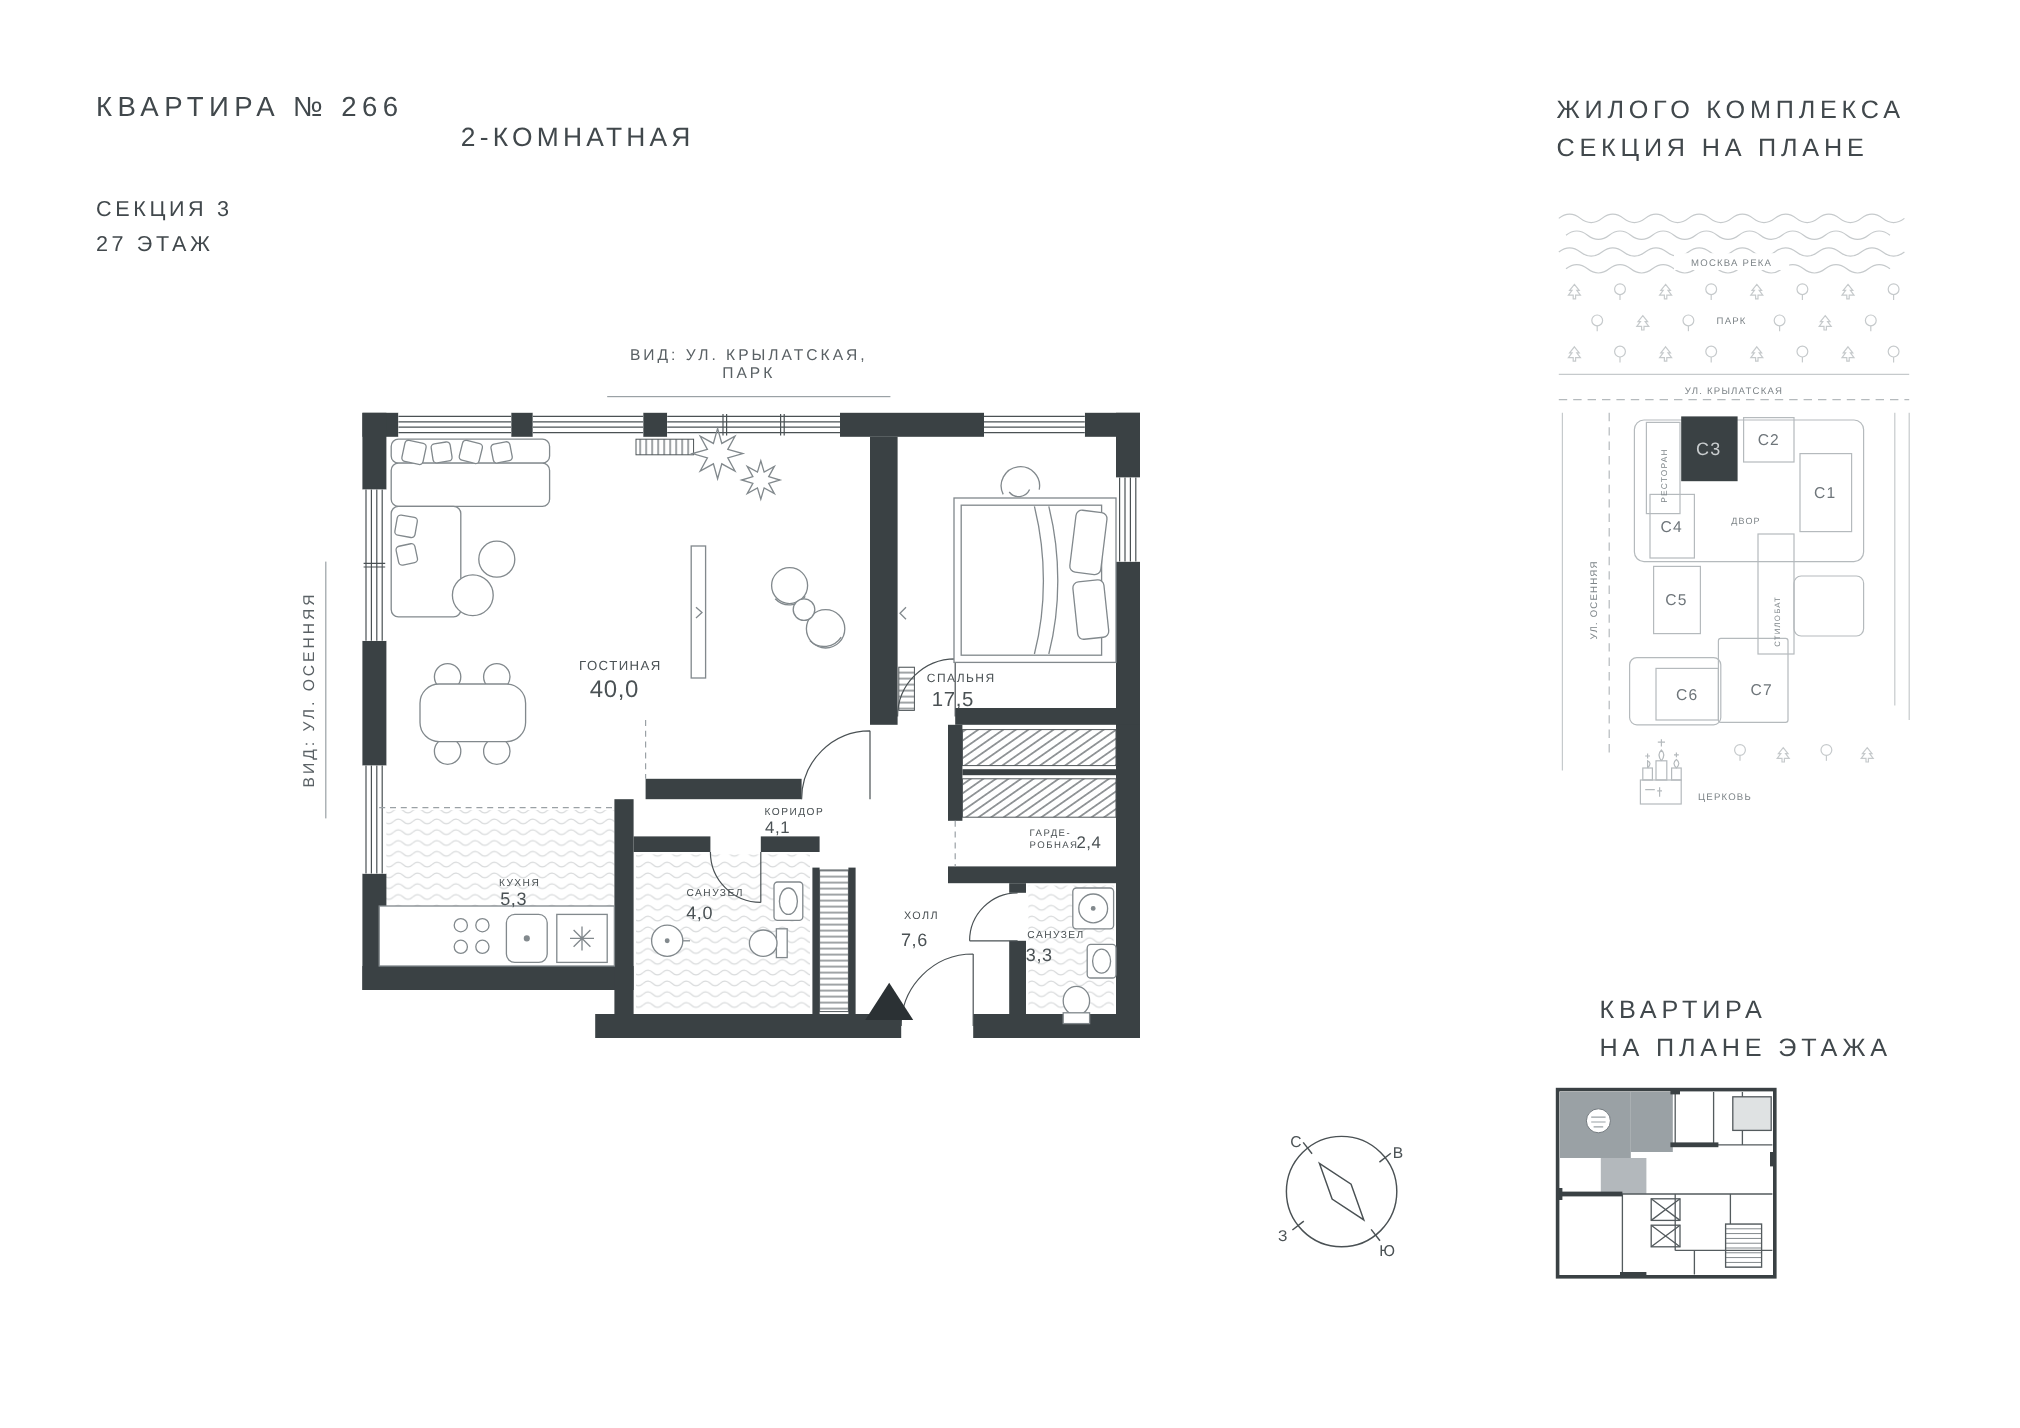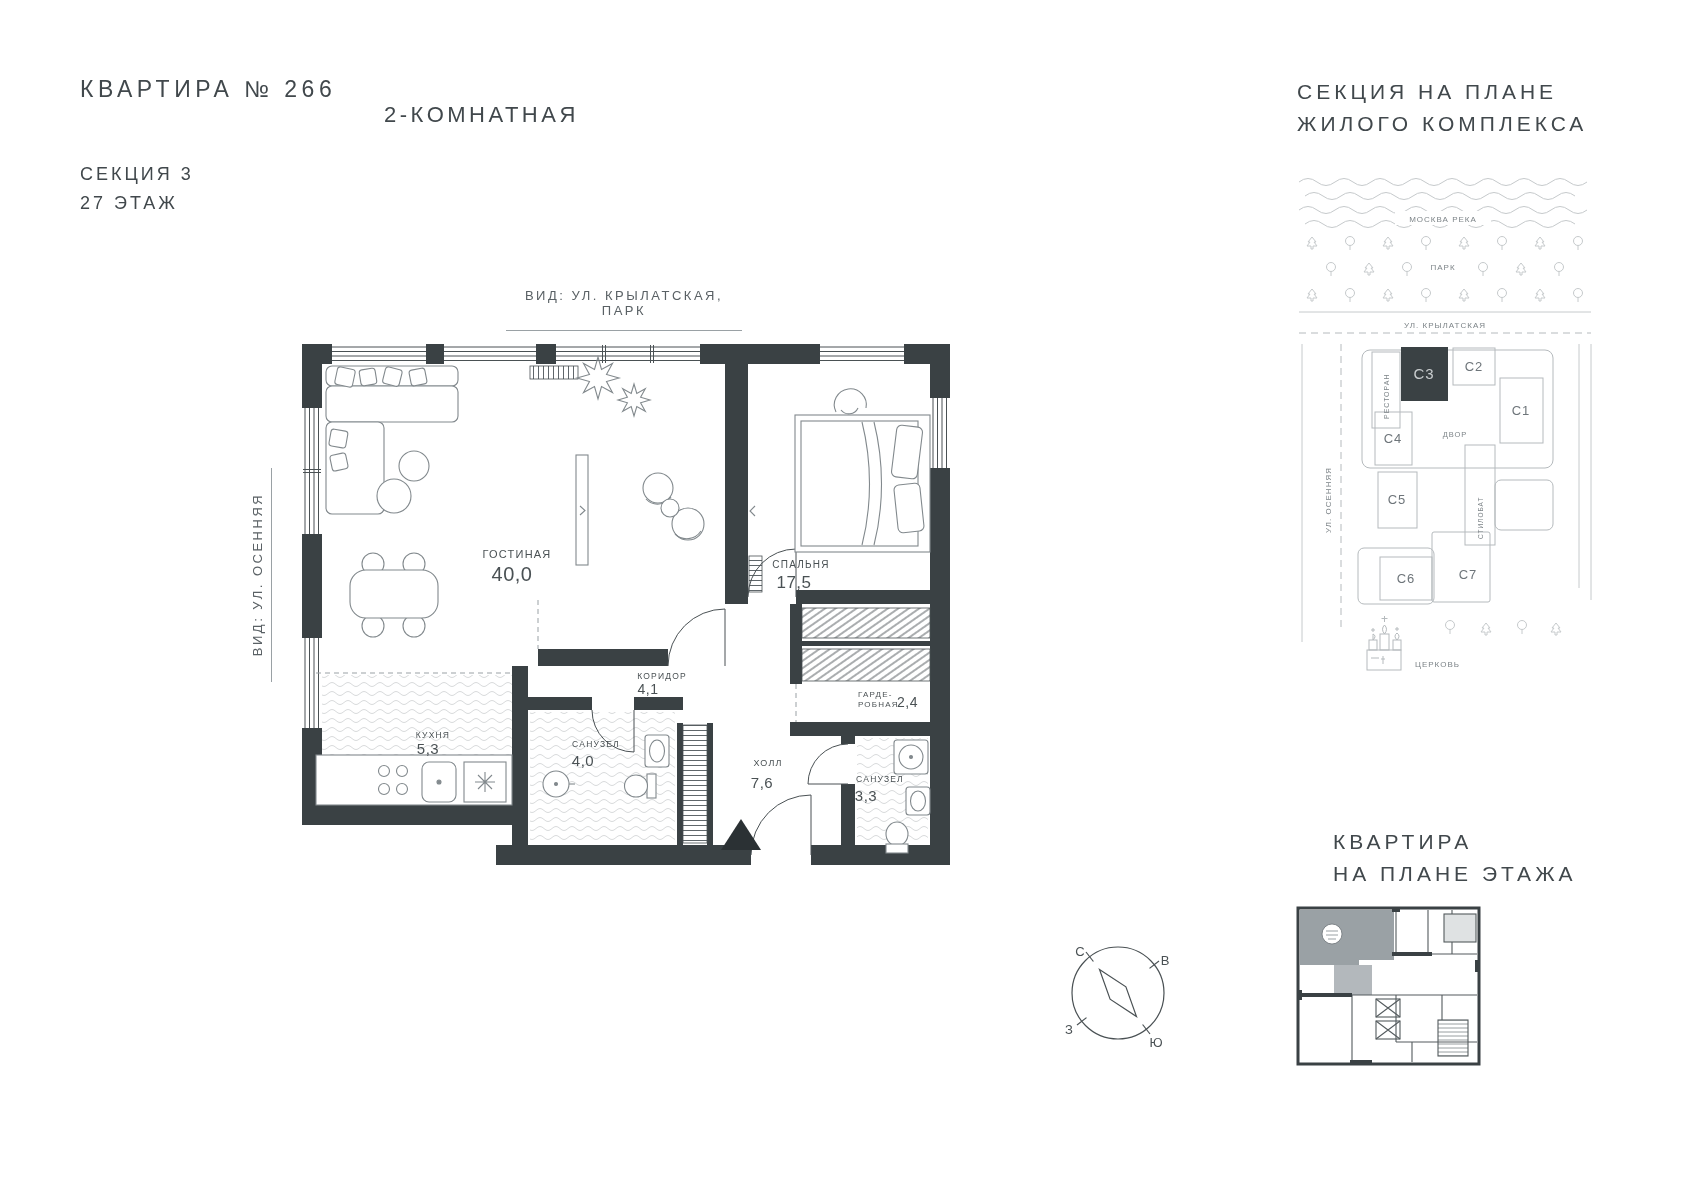--- a/index.html
+++ b/index.html
@@ -23,22 +23,22 @@
 
 <div class="abs hd1" style="left:80px;top:76px;">КВАРТИРА № 266</div>
 <div class="abs hd2" style="left:80px;top:160px;">
   <div>СЕКЦИЯ 3</div>
   <div>27 ЭТАЖ</div>
 </div>
 <div class="abs hd3" style="left:384px;top:74px;margin-top:24px;">
   <div>2-КОМНАТНАЯ</div>
 </div>
 <div class="abs hd4" style="left:1297px;top:76px;">
+  <div>ЖИЛОГО КОМПЛЕКСА</div>
   <div>СЕКЦИЯ НА ПЛАНЕ</div>
-  <div>ЖИЛОГО КОМПЛЕКСА</div>
 </div>
 
 <div class="abs viewlab" style="left:506px;top:288px;width:236px;border-bottom:1px solid #9aa1a5;padding-bottom:12px;">ВИД: УЛ. КРЫЛАТСКАЯ, ПАРК</div>
 <div class="abs viewlab" style="left:137px;top:567px;width:240px;transform:rotate(-90deg);">ВИД: УЛ. ОСЕННЯЯ</div>
 <div class="abs vline" style="left:271px;top:468px;height:214px;"></div>
 
 <svg class="abs" style="left:296px;top:338px;" width="670" height="550" viewBox="0 0 670 550">
   <defs>
     <pattern id="waves" width="16" height="9" patternUnits="userSpaceOnUse">
       <path d="M0,4.5 q4,-4 8,0 t8,0" stroke="#d8dadb" fill="none" stroke-width="1"></path>

